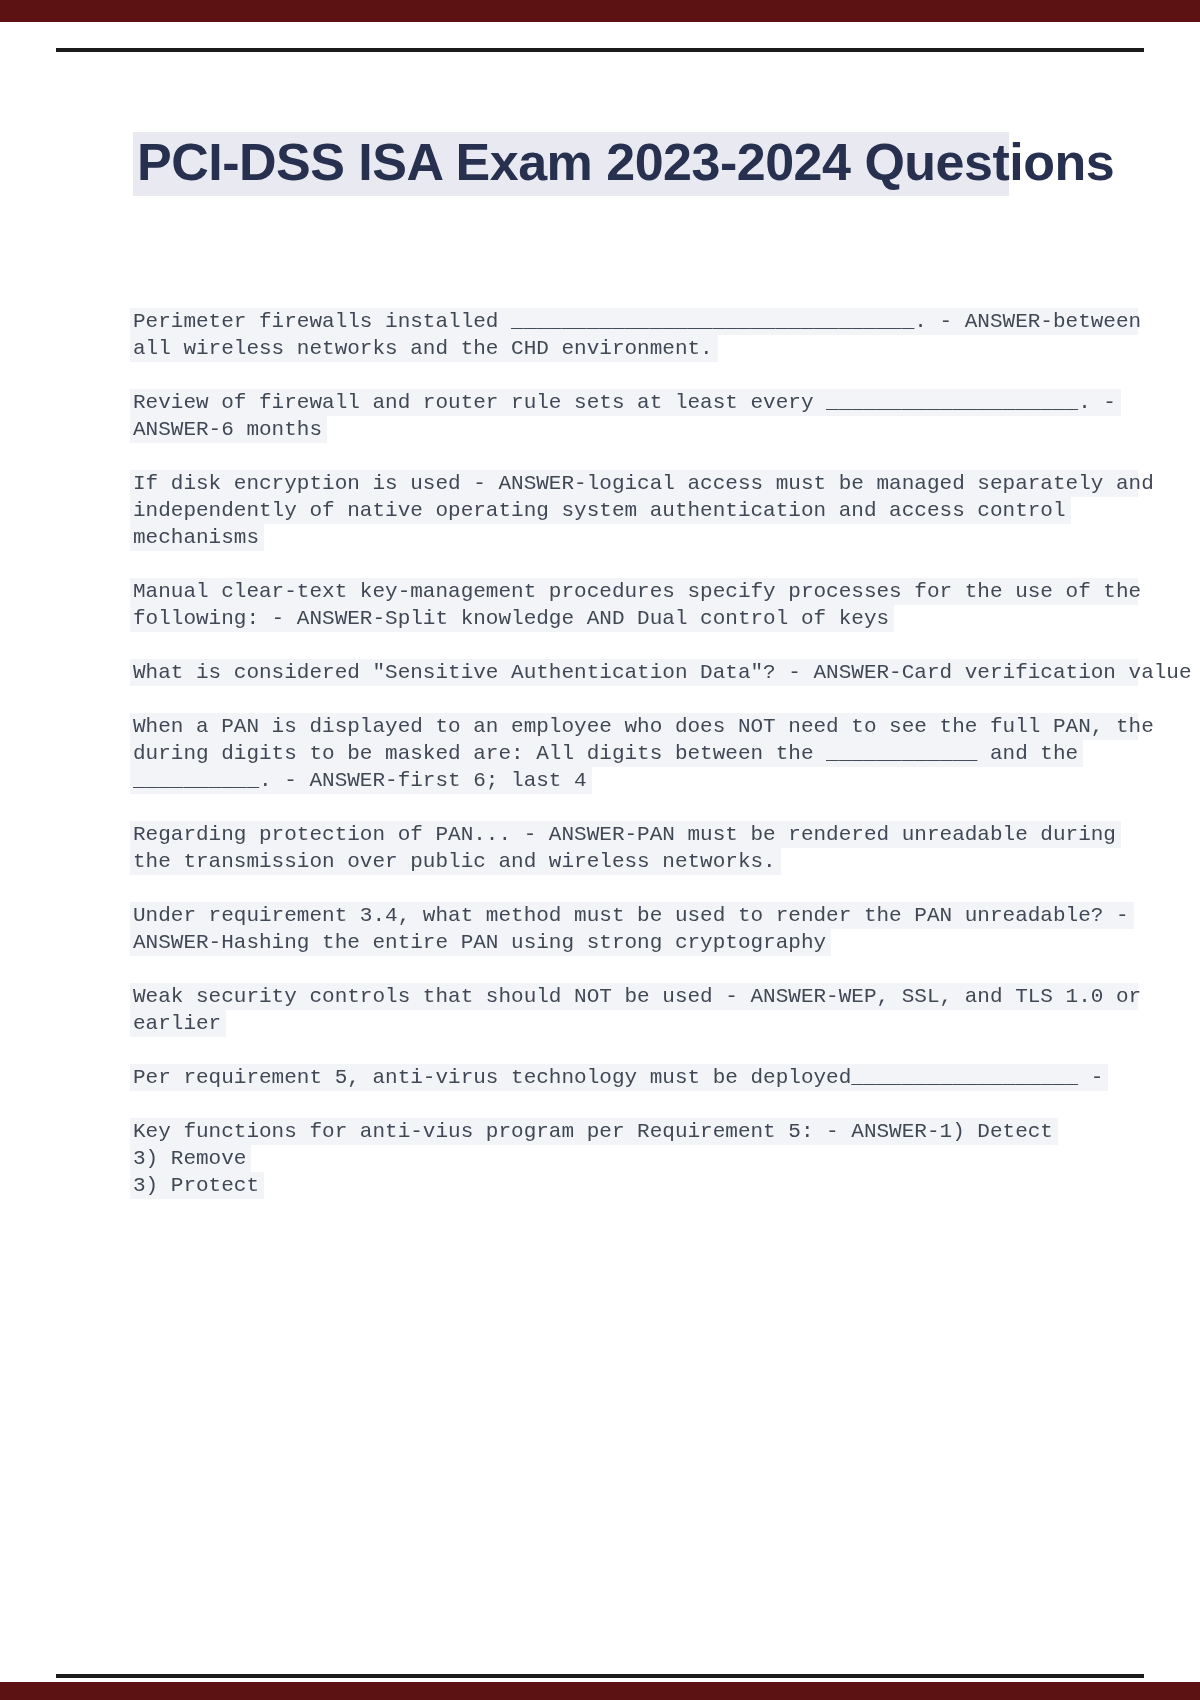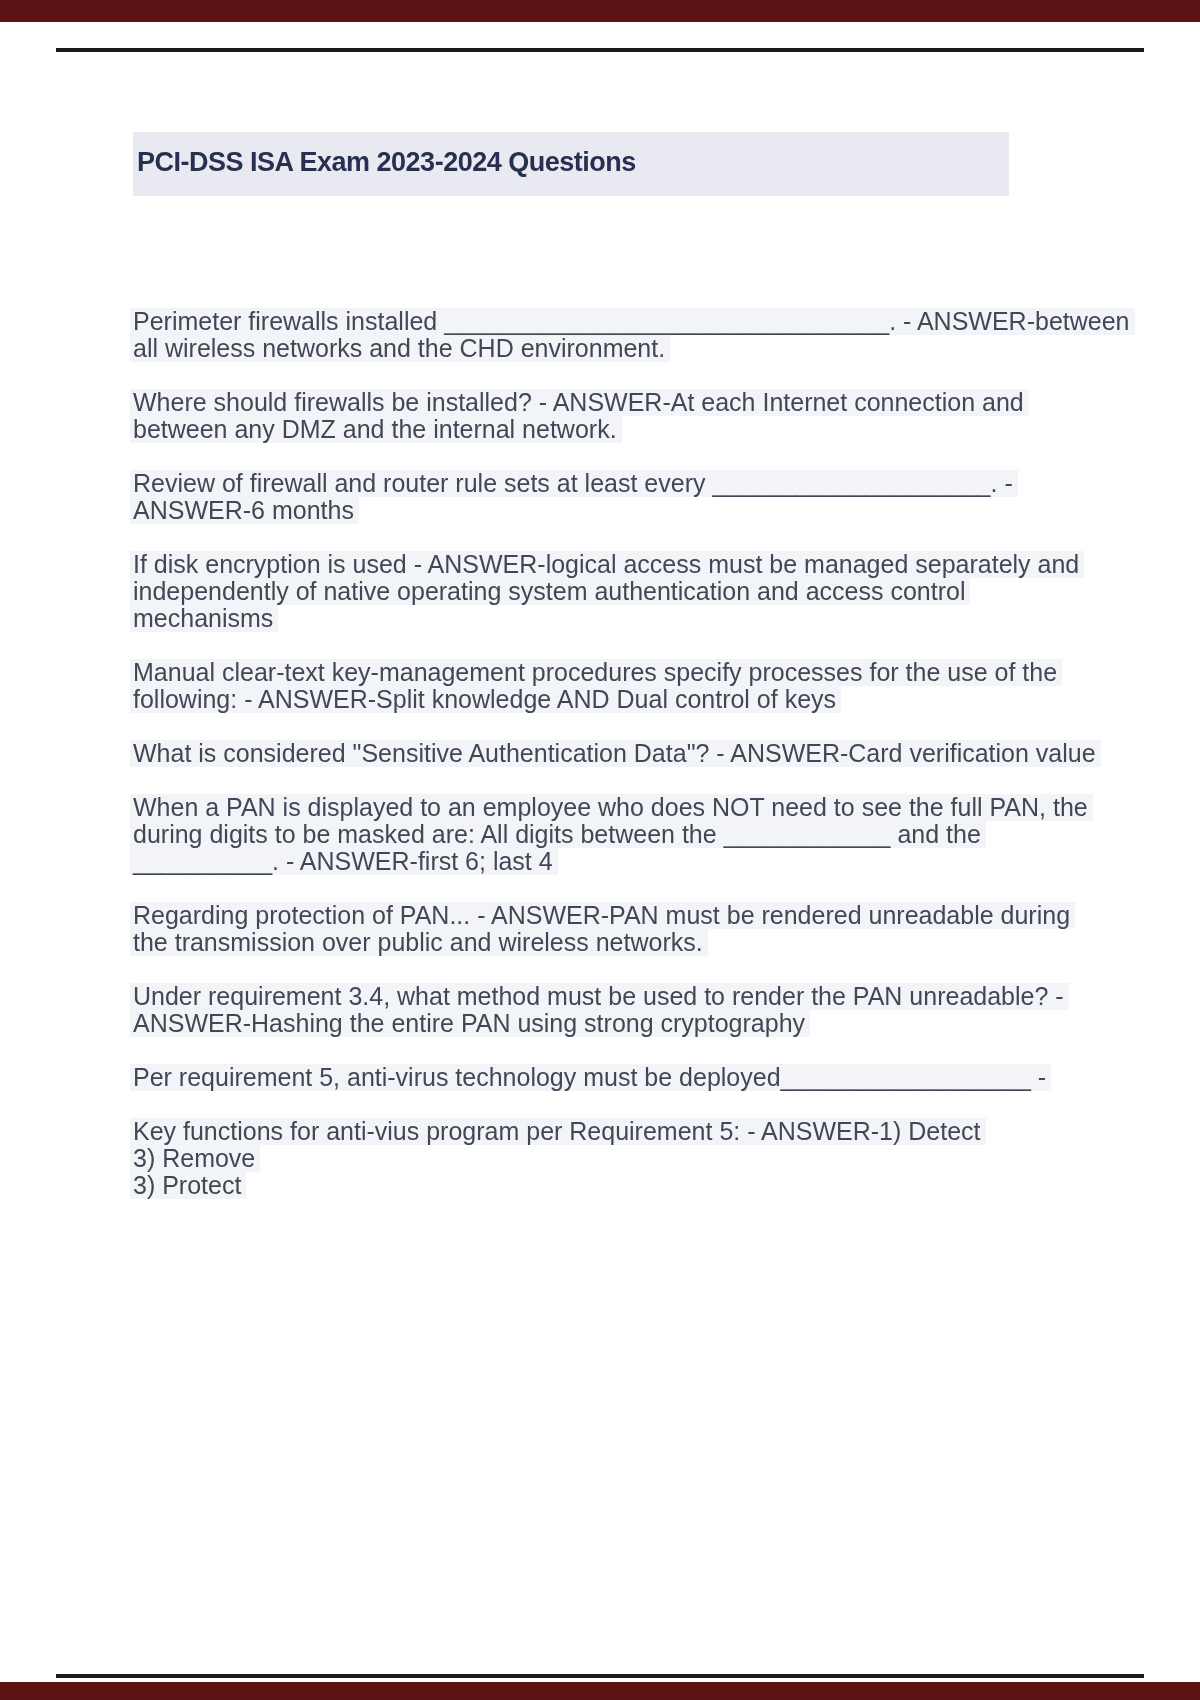--- a/index.html
+++ b/index.html
@@ -19,31 +19,32 @@
   .accent-bar.bottom{top:1682px;height:18px;}
   .rule{position:absolute;left:56px;width:1088px;height:4px;background:var(--rule);}
   .rule-top{top:48px;}
   .rule-bottom{top:1674px;}
   .title-block{
     position:absolute;left:133px;top:132px;width:872px;
     background:var(--title-hl);
     padding:4px 0 8px 4px;
   }
   .title-line{
-    font-size:27px;font-weight:700;line-height:52px;
+    font-size:52px;font-weight:700;line-height:52px;
     color:var(--title-color);letter-spacing:-0.5px;white-space:nowrap;
   }
   .qa{position:absolute;left:133px;top:308px;width:945px;}
   .para{margin:0 0 27px 0;padding:0;}
   .qa-line{
     display:block;width:max-content;max-width:1000px;
-    font-size:25px;line-height:27px;color:var(--body-color);
+    font-size:21px;line-height:27px;color:var(--body-color);
     background:var(--body-hl);
     padding:0 5px 0 3px;margin-left:-3px;
     white-space:nowrap;
+    font-family:Liberation Mono, monospace;
   }
 </style>
 </head>
 <body>
 
 <div class="page">
 
   <div class="accent-bar top"></div>
   <div class="rule rule-top"></div>
 
@@ -51,24 +52,20 @@
     <div class="title-line">PCI-DSS ISA Exam 2023-2024 Questions</div>
   </div>
 
   <div class="qa">
 
     <p class="para">
       <span class="qa-line">Perimeter firewalls installed ________________________________. - ANSWER-between</span>
       <span class="qa-line">all wireless networks and the CHD environment.</span>
     </p>
 
-    <p class="para">
-      <span class="qa-line">Where should firewalls be installed? - ANSWER-At each Internet connection and</span>
-      <span class="qa-line">between any DMZ and the internal network.</span>
-    </p>
 
     <p class="para">
       <span class="qa-line">Review of firewall and router rule sets at least every ____________________. -</span>
       <span class="qa-line">ANSWER-6 months</span>
     </p>
 
     <p class="para">
       <span class="qa-line">If disk encryption is used - ANSWER-logical access must be managed separately and</span>
       <span class="qa-line">independently of native operating system authentication and access control</span>
       <span class="qa-line">mechanisms</span>
@@ -92,20 +89,24 @@
     <p class="para">
       <span class="qa-line">Regarding protection of PAN... - ANSWER-PAN must be rendered unreadable during</span>
       <span class="qa-line">the transmission over public and wireless networks.</span>
     </p>
 
     <p class="para">
       <span class="qa-line">Under requirement 3.4, what method must be used to render the PAN unreadable? -</span>
       <span class="qa-line">ANSWER-Hashing the entire PAN using strong cryptography</span>
     </p>
 
+    <p class="para">
+      <span class="qa-line">Weak security controls that should NOT be used - ANSWER-WEP, SSL, and TLS 1.0 or</span>
+      <span class="qa-line">earlier</span>
+    </p>
 
     <p class="para">
       <span class="qa-line">Per requirement 5, anti-virus technology must be deployed__________________ -</span>
     </p>
 
     <p class="para">
       <span class="qa-line">Key functions for anti-vius program per Requirement 5: - ANSWER-1) Detect</span>
       <span class="qa-line">3) Remove</span>
       <span class="qa-line">3) Protect</span>
     </p>

